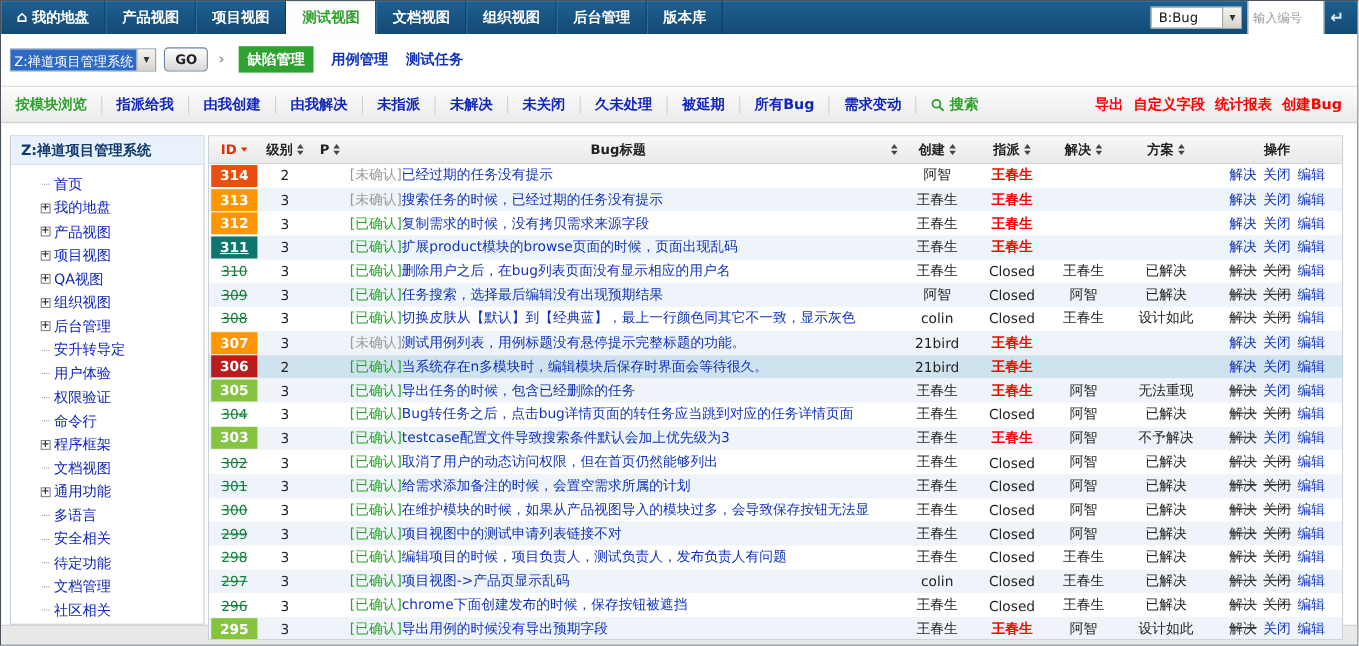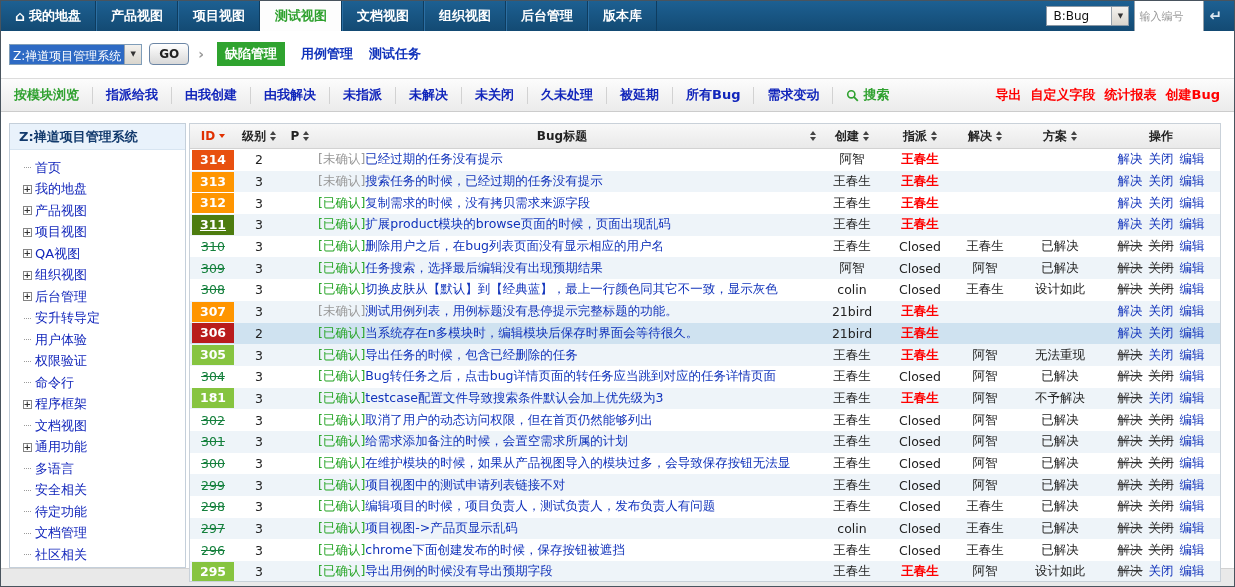--- a/index.html
+++ b/index.html
@@ -49,21 +49,21 @@
   .tb-tab.active { color:#2fa12f; }
   .tb-right { margin-left:auto; display:flex; align-items:center; gap:9px; padding-right:14px; }
   .tb-redlink { color:#ff0000; font-size:13px; font-weight:bold; cursor:pointer; white-space:nowrap; }
 
   
   .sidebar { position:absolute; left:8px; top:122px; width:177px; height:445px;
     border:1px solid #c4cfda; background:#fff; overflow:hidden; z-index:2; }
   .sidebar-header { height:26px; background:#e9f2fb; border-bottom:1px solid #d8e5f1; color:#123a6d;
     font-weight:bold; font-size:13px; display:flex; align-items:center; padding-left:9px; }
   .tree { padding:7px 0 0 9px; }
-  .tree-item { height:21.5px; display:flex; align-items:center; font-size:13px; color:#1226bb; cursor:pointer; white-space:nowrap; }
+  .tree-item { height:21.5px; display:flex; align-items:center; font-size:13px; color:#1226bb; cursor:pointer; white-space:nowrap;margin-left:14px; }
   .tw { width:16px; display:flex; justify-content:center; flex:none; }
   .plus-box { width:9px; height:9px; border:1px solid #848484; background:#fff; color:#333;
     font-size:9px; line-height:7px; text-align:center; font-weight:bold; }
   .leaf-dash { width:7px; border-top:1px dotted #9a9a9a; }
 
   
   .main { position:absolute; left:188px; top:122px; width:1032px; height:459px;
     border:1px solid #c9d1d9; background:#fff; overflow:hidden; z-index:2; }
   .thead { display:flex; align-items:center; height:25px; background:linear-gradient(#f8f8f8,#e9e9e9);
     border-bottom:1px solid #d2d2d2; font-size:12px; font-weight:bold; color:#222; }
@@ -432,21 +432,21 @@
             <span class="st-tag st-ok">[已确认]</span>
             <span class="title-link">复制需求的时候，没有拷贝需求来源字段</span>
           </div>
           <div class="c-creator">王春生</div>
           <div class="c-assign"><span class="assign-red">王春生</span></div>
           <div class="c-resolver"></div>
           <div class="c-resolution"></div>
           <div class="c-action"><span class="act">解决</span><span class="act">关闭</span><span class="act">编辑</span></div>
         </div>
         <div class="trow alt">
-          <div class="c-id"><span class="badge" style="background: #4d7c0f; text-decoration: underline;">311</span></div>
+          <div class="c-id"><span class="badge" style="background: #0f766e; text-decoration: underline;">311</span></div>
           <div class="c-sev">3</div>
           <div class="c-p"></div>
           <div class="c-title">
             <span class="st-tag st-ok">[已确认]</span>
             <span class="title-link">扩展product模块的browse页面的时候，页面出现乱码</span>
           </div>
           <div class="c-creator">王春生</div>
           <div class="c-assign"><span class="assign-red">王春生</span></div>
           <div class="c-resolver"></div>
           <div class="c-resolution"></div>
@@ -544,21 +544,21 @@
             <span class="st-tag st-ok">[已确认]</span>
             <span class="title-link">Bug转任务之后，点击bug详情页面的转任务应当跳到对应的任务详情页面</span>
           </div>
           <div class="c-creator">王春生</div>
           <div class="c-assign"><span>Closed</span></div>
           <div class="c-resolver">阿智</div>
           <div class="c-resolution">已解决</div>
           <div class="c-action"><span class="act off">解决</span><span class="act off">关闭</span><span class="act">编辑</span></div>
         </div>
         <div class="trow alt">
-          <div class="c-id"><span class="badge" style="background: rgb(134, 196, 64);">181</span></div>
+          <div class="c-id"><span class="badge" style="background: rgb(134, 196, 64);">303</span></div>
           <div class="c-sev">3</div>
           <div class="c-p"></div>
           <div class="c-title">
             <span class="st-tag st-ok">[已确认]</span>
             <span class="title-link">testcase配置文件导致搜索条件默认会加上优先级为3</span>
           </div>
           <div class="c-creator">王春生</div>
           <div class="c-assign"><span class="assign-red">王春生</span></div>
           <div class="c-resolver">阿智</div>
           <div class="c-resolution">不予解决</div>

